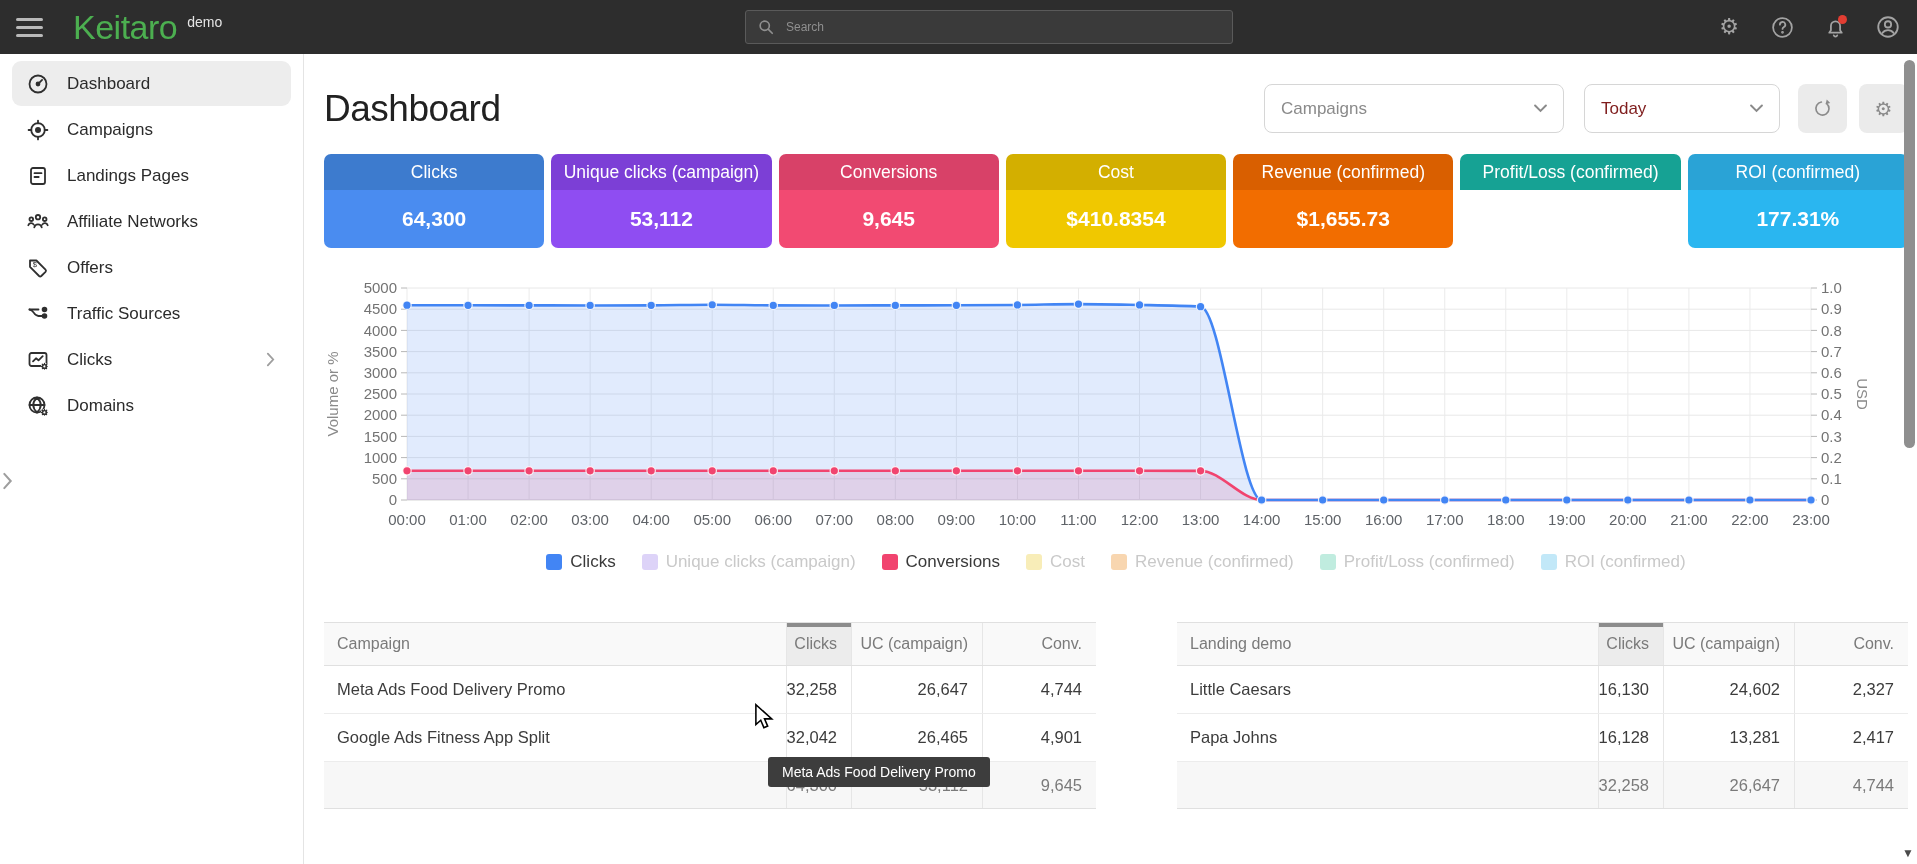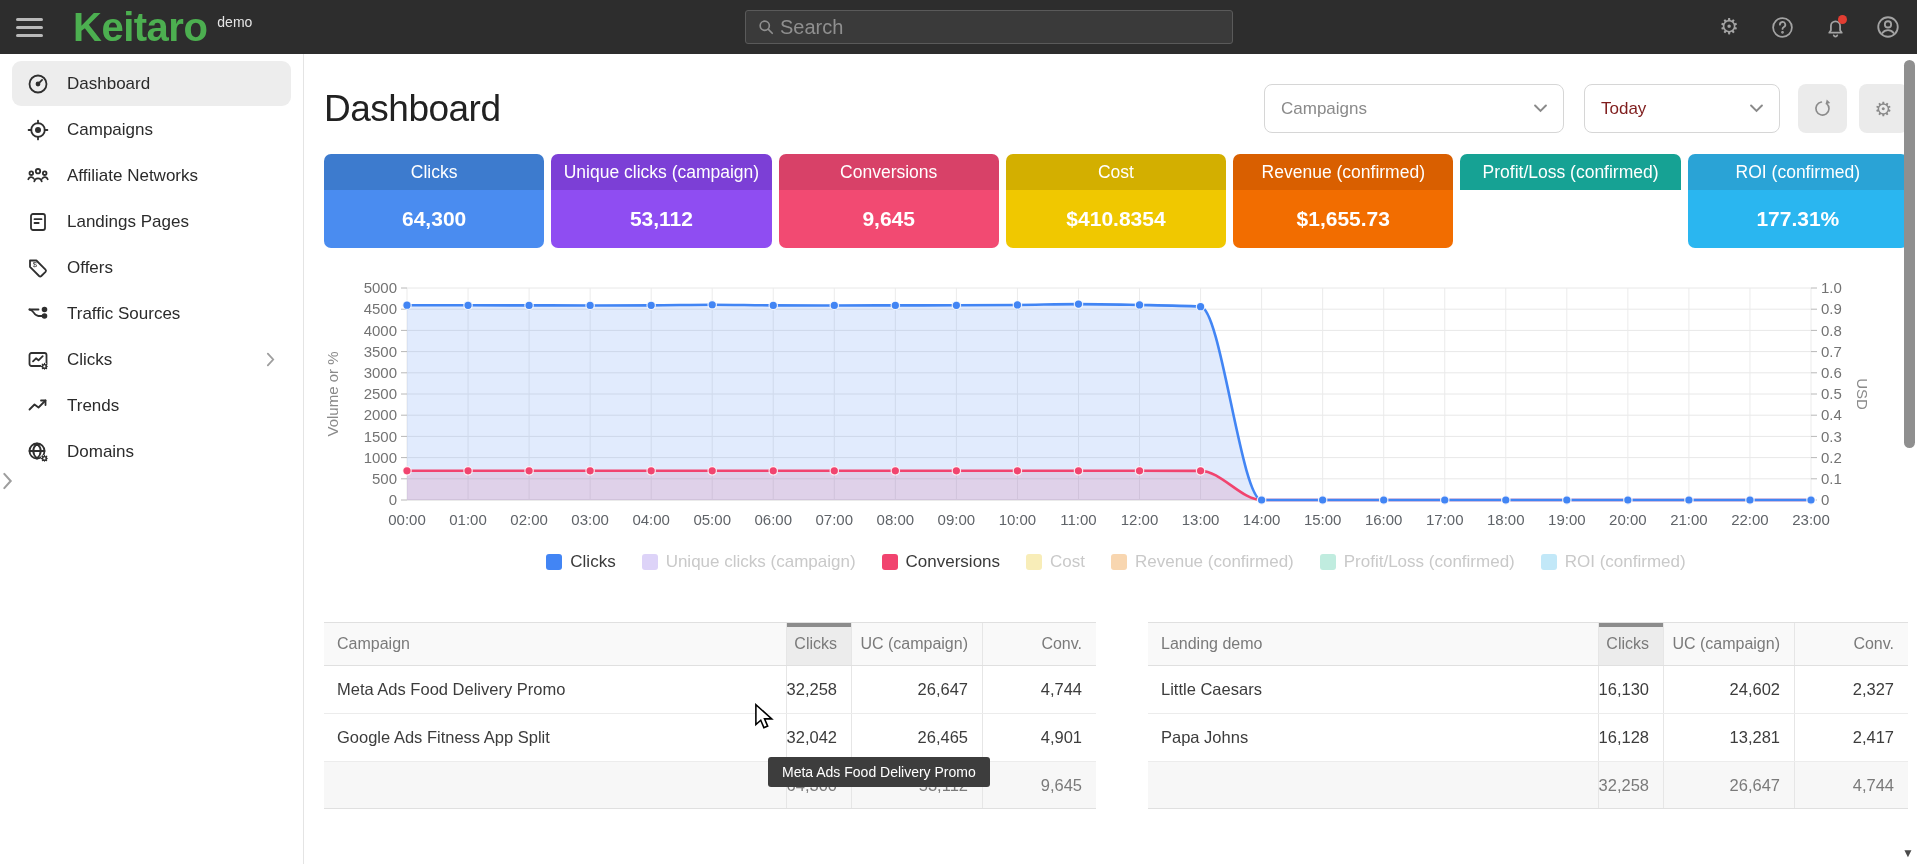--- a/index.html
+++ b/index.html
@@ -4,27 +4,27 @@
 <style>
   * { margin:0; padding:0; box-sizing:border-box; }
   html,body { width:1917px; height:864px; overflow:hidden; background:#fff;
     font-family:"Liberation Sans", sans-serif; position:relative; }
 
   
   .topbar { height:54px; background:#2d2d2d; display:flex; align-items:center; position:relative; }
   .burger { width:27px; height:19px; margin-left:16px; display:flex; flex-direction:column;
     justify-content:space-between; cursor:pointer; }
   .burger span { height:3px; background:#b9b9b9; border-radius:2px; }
-  .logo { margin-left:30px; font-size:40px; font-weight:bold; color:#4caf50; letter-spacing:-0.5px; }
+  .logo { margin-left:30px; font-size:34px; font-weight:normal; color:#4caf50; letter-spacing:-0.5px; }
   .logo-badge { margin-left:10px; margin-top:-10px; font-size:14px; color:#e5e5e5; }
   .search-box { position:absolute; left:745px; top:10px; width:488px; height:34px; background:#3a3a3a;
     border:1px solid #5a5a5a; border-radius:3px; display:flex; align-items:center; padding:0 10px; }
   .search-box svg { flex:none; }
   .search-box input { flex:1; background:transparent; border:none; outline:none; color:#f97316;
-    font-size:20px; margin-left:4px; font-family:"Liberation Sans",sans-serif; }
+    font-size:12px; margin-left:10px; font-family:"Liberation Sans",sans-serif; }
   .search-box input::placeholder { color:#8f8f8f; }
   .top-icons { position:absolute; right:16px; top:0; height:54px; display:flex; align-items:center; gap:27px; }
   .tico { width:26px; height:26px; color:#a3a3a3; position:relative; display:flex;
     align-items:center; justify-content:center; cursor:pointer; }
   .gear-glyph { font-family:"DejaVu Sans",sans-serif; font-size:22px; line-height:1; color:#a3a3a3; }
   .bell-dot { position:absolute; right:1px; top:1px; width:9px; height:9px; border-radius:50%; background:#e23d32; }
 
   
   .layout { display:flex; height:810px; }
   .sidebar { width:304px; background:#fff; border-right:1px solid #e4e4e4; padding-top:6px; position:relative; }
@@ -63,21 +63,21 @@
   
   .chart-wrap { margin:22px 9px 0 20px; }
   .chart-wrap svg { display:block; }
   .legend { display:flex; justify-content:center; align-items:center; gap:26px; margin-top:14px; }
   .leg-item { display:flex; align-items:center; gap:8px; cursor:pointer; }
   .leg-swatch { width:16px; height:16px; border-radius:3px; flex:none; }
   .leg-label { font-size:17px; color:#3a3a3a; }
   .leg-item.inactive .leg-label { color:#c9c9c9; }
 
   
-  .tables { display:flex; gap:52px; margin:50px 9px 17px 20px; }
+  .tables { display:flex; gap:81px; margin:50px 9px 17px 20px; }
   .tbl { border-top:1px solid #e0e0e0; border-bottom:1px solid #e0e0e0; }
   .tbl-left { width:772px; } .tbl-right { flex:1; }
   .tr { display:flex; align-items:stretch; }
   .tr-head { height:43px; background:#f9f9f9; border-bottom:1px solid #e0e0e0; color:#7a7a7a; font-size:16px; }
   .tr-row  { height:48px; border-bottom:1px solid #ececec; color:#3c3c3c; font-size:16.5px; }
   .tr-foot { height:46px; background:#f7f7f7; color:#7a7a7a; font-size:16.5px; }
   .td { display:flex; align-items:center; }
   .col-name { flex:1; padding-left:13px; }
   .col-n { justify-content:flex-end; padding-right:14px; border-left:1px solid #e6e6e6; }
   .c-clicks { width:65px; } .c-uc { width:131px; } .c-conv { width:114px; }
@@ -157,36 +157,36 @@
               <circle cx="12" cy="12" r="6.8"></circle>
               <circle cx="12" cy="12" r="2.1" fill="currentColor"></circle>
               <path d="M12 2.6v2.8M12 18.6v2.8M2.6 12h2.8M18.6 12h2.8"></path>
             </svg>
           </span>
           <span class="s-label">Campaigns</span>
         </div>
         <div class="side-item">
           <span class="s-icon">
             <svg width="24" height="24" viewBox="0 0 24 24" fill="none" stroke="currentColor" stroke-width="1.8" stroke-linecap="round" stroke-linejoin="round">
+              <rect x="5" y="4" width="14" height="16" rx="2"></rect>
+              <path d="M8.5 9.2h7M8.5 13h4.2"></path>
+            </svg>
+          </span>
+          <span class="s-label">Landings Pages</span>
+        </div>
+        <div class="side-item">
+          <span class="s-icon">
+            <svg width="24" height="24" viewBox="0 0 24 24" fill="none" stroke="currentColor" stroke-width="1.8" stroke-linecap="round" stroke-linejoin="round">
               <circle cx="5.3" cy="9.2" r="1.8"></circle>
               <circle cx="18.7" cy="9.2" r="1.8"></circle>
               <circle cx="12" cy="7.2" r="2.2"></circle>
               <path d="M2.3 15.2a3 3 0 0 1 5.4-.6M16.3 14.6a3 3 0 0 1 5.4.6M8.3 17.4a3.8 3.8 0 0 1 7.4 0"></path>
             </svg>
           </span>
           <span class="s-label">Affiliate Networks</span>
-        </div>
-        <div class="side-item">
-          <span class="s-icon">
-            <svg width="24" height="24" viewBox="0 0 24 24" fill="none" stroke="currentColor" stroke-width="1.8" stroke-linecap="round" stroke-linejoin="round">
-              <rect x="5" y="4" width="14" height="16" rx="2"></rect>
-              <path d="M8.5 9.2h7M8.5 13h4.2"></path>
-            </svg>
-          </span>
-          <span class="s-label">Landings Pages</span>
         </div>
         <div class="side-item">
           <span class="s-icon">
             <svg width="24" height="24" viewBox="0 0 24 24" fill="none" stroke="currentColor" stroke-width="1.8" stroke-linecap="round" stroke-linejoin="round">
               <path d="M4 4.5h6.4l9.1 9.1a1.6 1.6 0 0 1 0 2.2l-4.2 4.2a1.6 1.6 0 0 1-2.2 0L4 10.9z"></path>
               <text x="6.7" y="11" font-size="7.5" stroke="none" fill="currentColor" font-family="Liberation Sans,sans-serif">$</text>
             </svg>
           </span>
           <span class="s-label">Offers</span>
         </div>
@@ -212,29 +212,20 @@
                 <path d="M18.5 15.4v1M18.5 20.1v1M15.4 18.5h1M20.1 18.5h1M16.3 16.3l.7.7M19.9 19.9l.7.7M20.7 16.3l-.7.7M17.1 19.9l-.7.7"></path>
               </g>
             </svg>
           </span>
           <span class="s-label">Clicks</span>
           <span class="s-chev">
             <svg width="9" height="15" viewBox="0 0 8 14" fill="none" stroke="currentColor" stroke-width="1.7" stroke-linecap="round">
               <path d="M1.5 1.5L6.5 7l-5 5.5"></path>
             </svg>
           </span>
-        </div>
-        <div class="side-item">
-          <span class="s-icon">
-            <svg width="24" height="24" viewBox="0 0 24 24" fill="none" stroke="currentColor" stroke-width="1.8" stroke-linecap="round" stroke-linejoin="round">
-              <path d="M3.5 15.5l5-5 4 3 7-7"></path>
-              <path d="M15 6.5h4.5V11"></path>
-            </svg>
-          </span>
-          <span class="s-label">Trends</span>
         </div>
         <div class="side-item">
           <span class="s-icon">
             <svg width="24" height="24" viewBox="0 0 24 24" fill="none" stroke="currentColor" stroke-width="1.8" stroke-linecap="round" stroke-linejoin="round">
               <circle cx="11" cy="11" r="7.5"></circle>
               <path d="M3.5 11h15M11 3.5c-4.8 4.8-4.8 10.2 0 15M11 3.5c4.8 4.8 4.8 10.2 0 15"></path>
               <g stroke-width="1.3">
                 <circle cx="18.5" cy="18.5" r="3.6" fill="#fff" stroke="none"></circle>
                 <circle cx="18.5" cy="18.5" r="1.9"></circle>
                 <path d="M18.5 15.4v1M18.5 20.1v1M15.4 18.5h1M20.1 18.5h1M16.3 16.3l.7.7M19.9 19.9l.7.7M20.7 16.3l-.7.7M17.1 19.9l-.7.7"></path>

